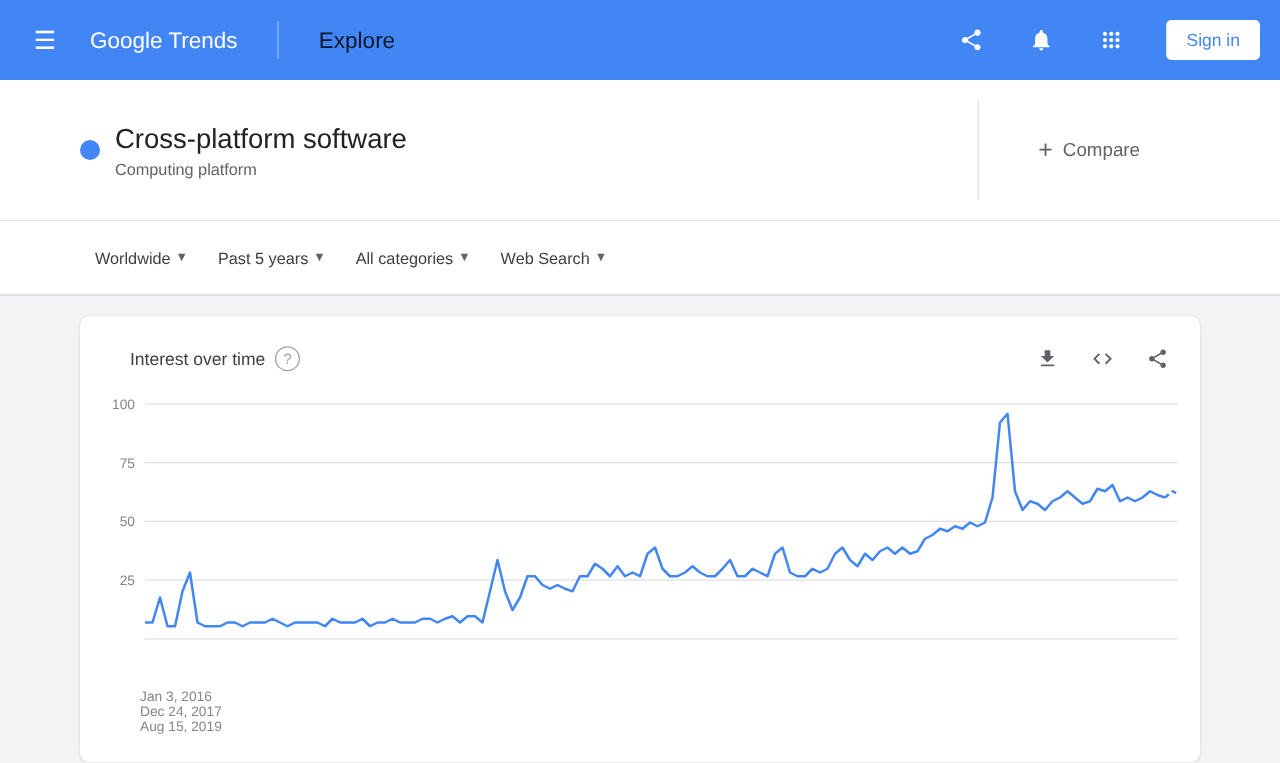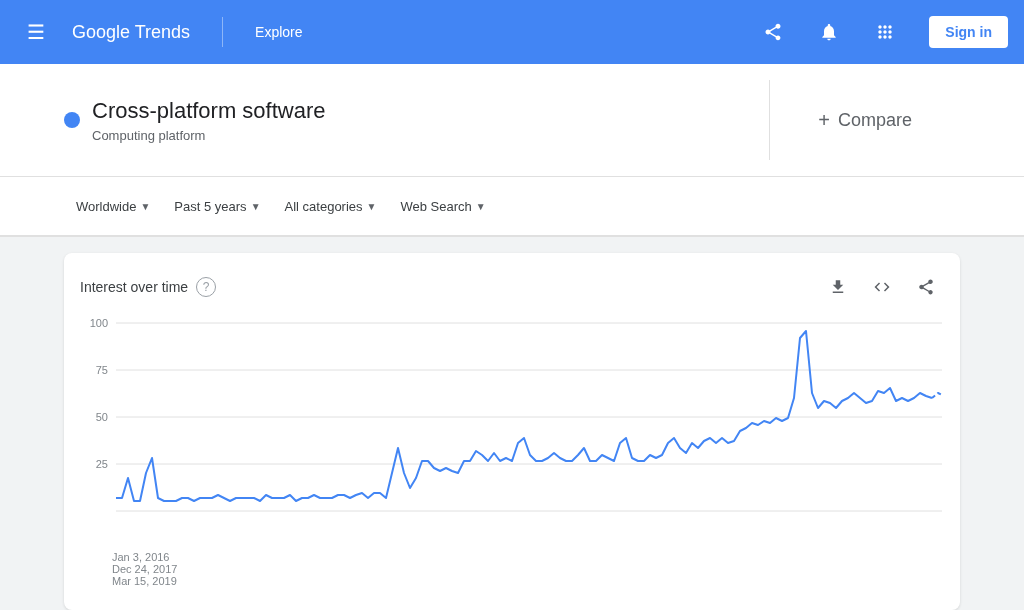--- a/index.html
+++ b/index.html
@@ -26,22 +26,22 @@
       font-weight: 400;
       white-space: nowrap;
     }
     .logo-divider {
       width: 1px;
       height: 30px;
       background: rgba(255,255,255,0.4);
       margin: 0 16px;
     }
     #explore-label {
-      color: #ffffff;
-      font-size: 14px;
+      color: #0f172a;
+      font-size: 18px;
       font-weight: 400;
     }
     .header-spacer { flex: 1; }
     .header-icon-btn {
       color: white;
       background: none;
       border: none;
       cursor: pointer;
       padding: 8px;
       font-size: 20px;
@@ -52,21 +52,21 @@
       height: 40px;
       border-radius: 50%;
     }
     #sign-in-button {
       background: white;
       color: #4285f4;
       border: none;
       border-radius: 4px;
       padding: 8px 16px;
       font-size: 14px;
-      font-weight: 700;
+      font-weight: 400;
       cursor: pointer;
       margin-left: 8px;
     }
 
     
     #search-area {
       background: white;
       border-bottom: 1px solid #e0e0e0;
       padding: 16px 64px;
       display: flex;
@@ -109,21 +109,21 @@
       padding: 0 48px;
       cursor: pointer;
       color: #5f6368;
       font-size: 16px;
     }
     #compare-icon {
       font-size: 20px;
       color: #5f6368;
     }
     #compare-label {
-      font-size: 18px;
+      font-size: 15px;
       color: #5f6368;
     }
 
     
     #filter-bar {
       background: white;
       border-bottom: 2px solid #e0e0e0;
       padding: 0 64px;
       display: flex;
       align-items: center;
@@ -170,20 +170,21 @@
     }
     #chart-title-area {
       display: flex;
       align-items: center;
       gap: 8px;
     }
     #chart-title {
       font-size: 14px;
       color: #3c4043;
       font-weight: 500;
+      margin-left: 24px;
     }
     #help-icon {
       width: 20px;
       height: 20px;
       border-radius: 50%;
       border: 1.5px solid #9aa0a6;
       color: #9aa0a6;
       display: flex;
       align-items: center;
       justify-content: center;
@@ -476,16 +477,16 @@
             860,85
             866,80
             870,82
           "></polyline>
       </svg>
     </div>
 
     <div id="x-axis-labels">
       <span class="x-label">Jan 3, 2016</span>
       <span class="x-label">Dec 24, 2017</span>
-      <span class="x-label">Mar 15, 2019</span>
+      <span class="x-label">Aug 15, 2019</span>
     </div>
   </div>
 </div>
 
 </body></html>

